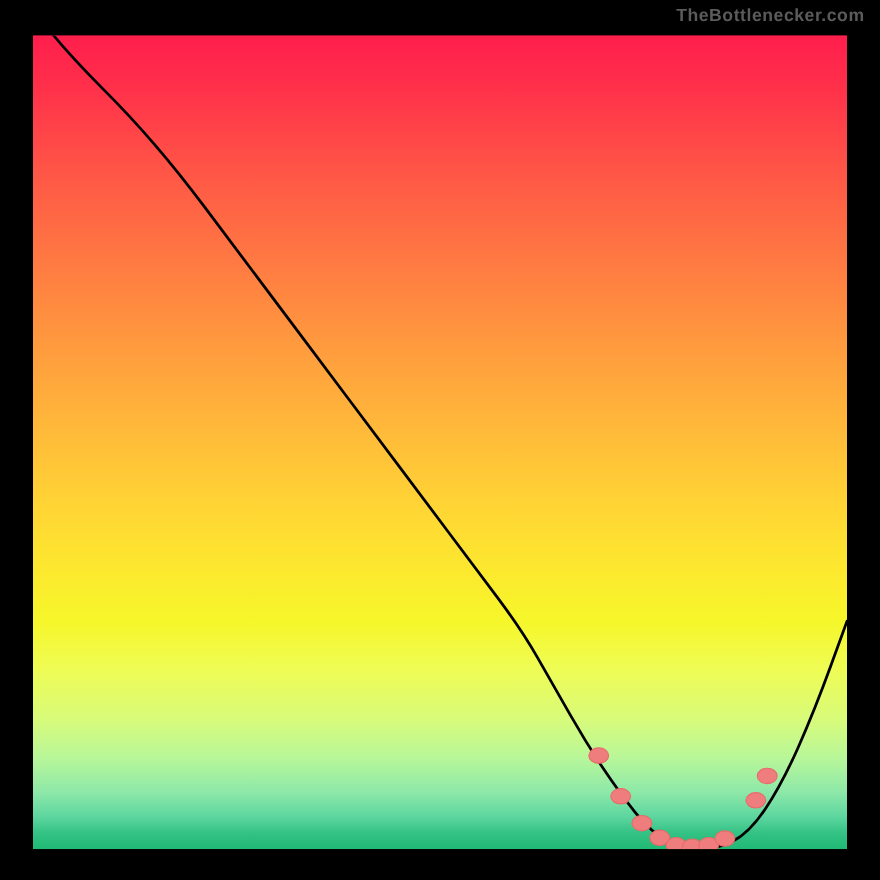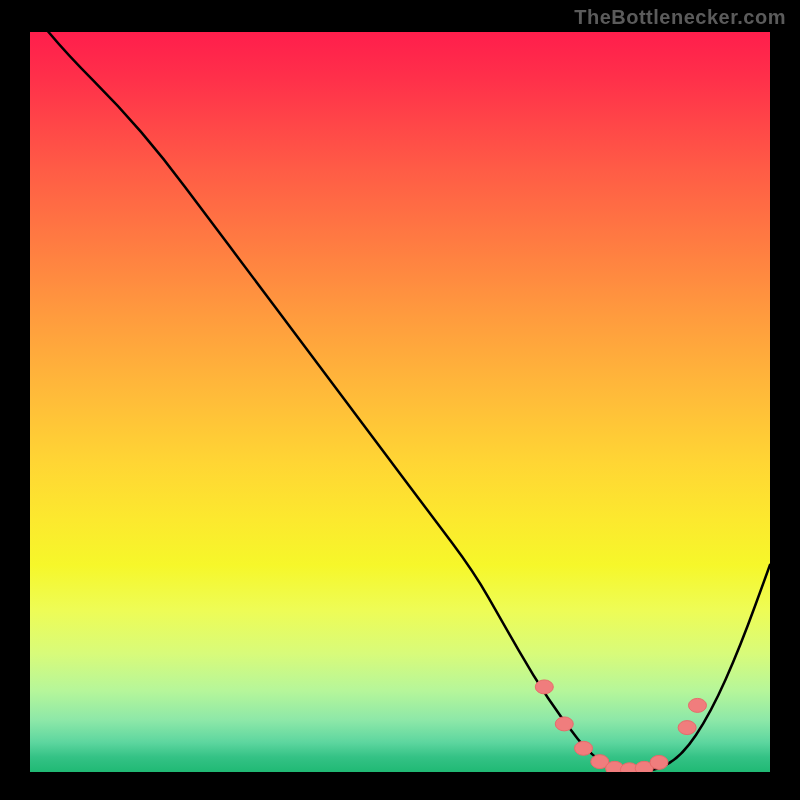--- a/index.html
+++ b/index.html
@@ -8,21 +8,21 @@
     width: 800px;
     height: 800px;
     background: #000;
     position: relative;
   }
   .watermark {
     position: absolute;
     top: 6px;
     right: 14px;
     font-family: Arial, Helvetica, sans-serif;
-    font-size: 20px;
+    font-size: 16px;
     font-weight: 600;
     color: #5b5b5b;
     letter-spacing: 0.5px;
     z-index: 5;
   }
   .plot {
     position: absolute;
     left: 30px;
     top: 32px;
     width: 740px;

